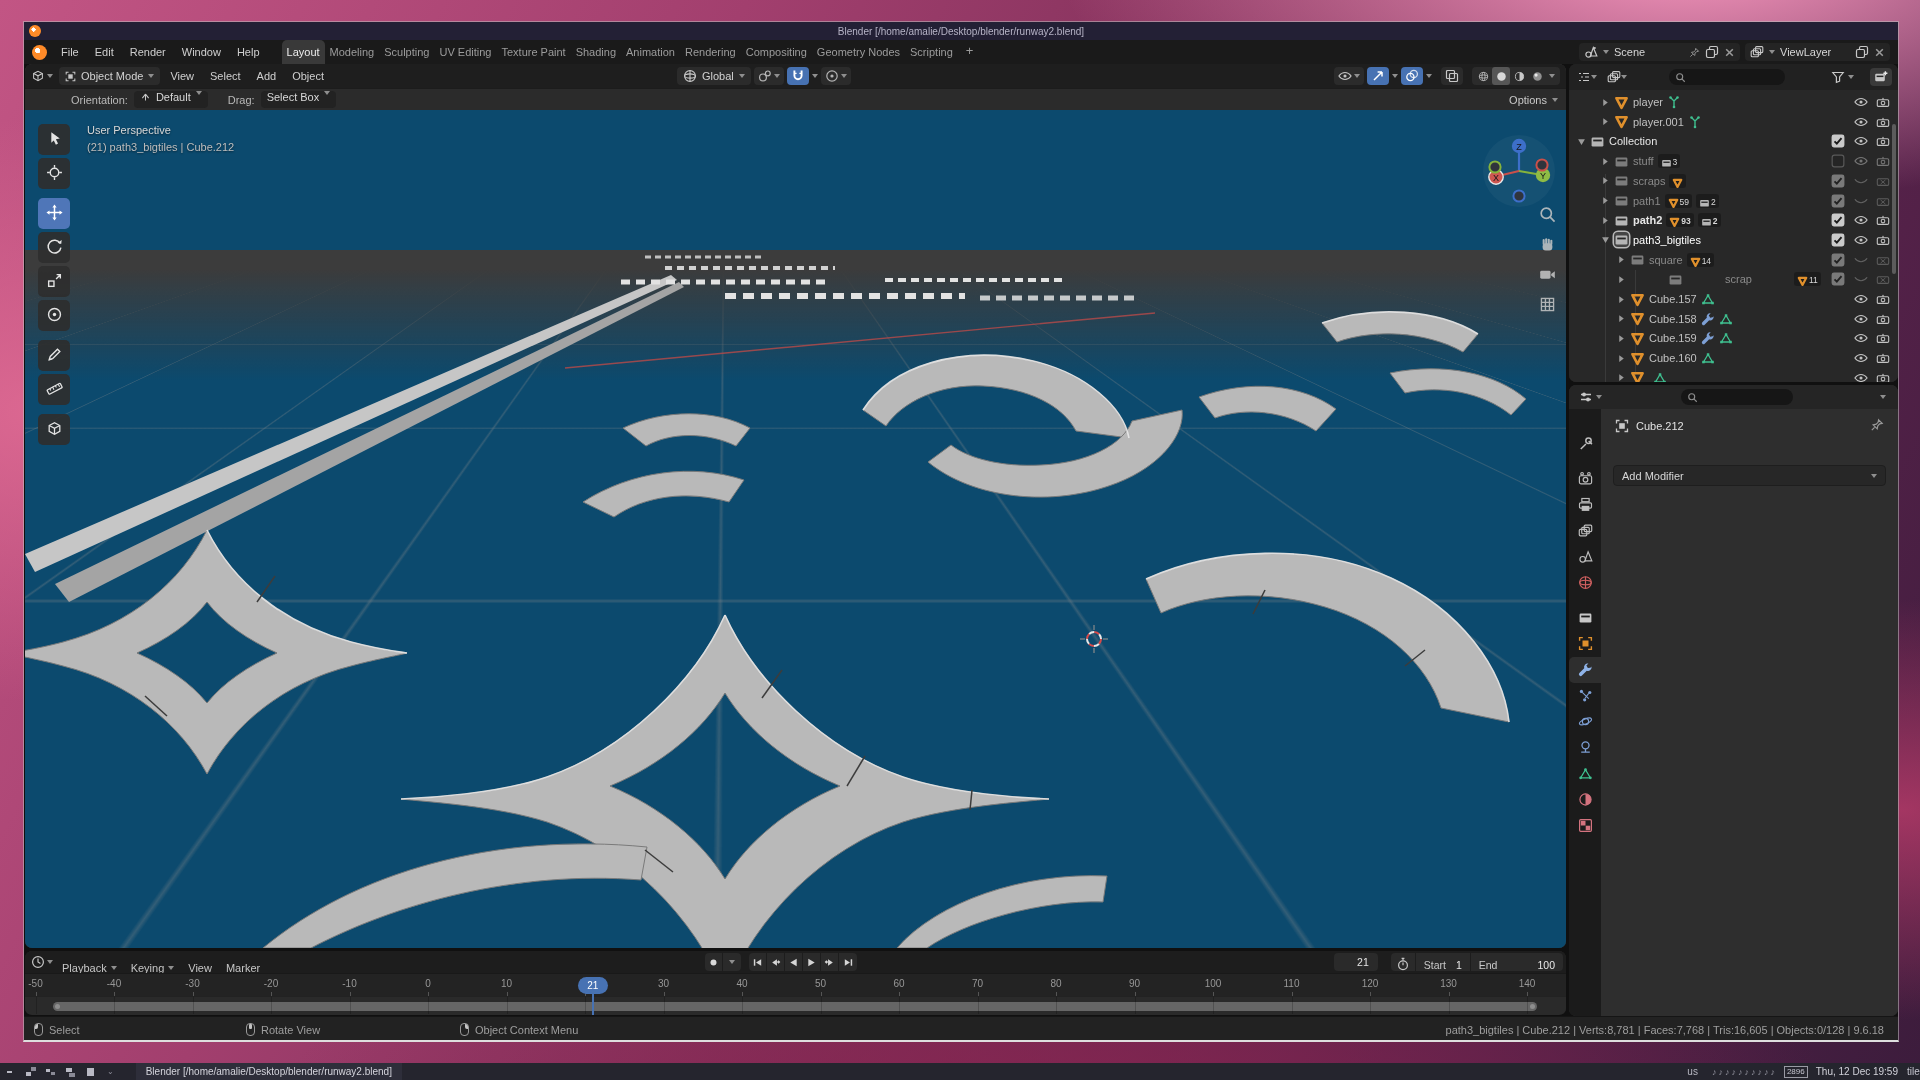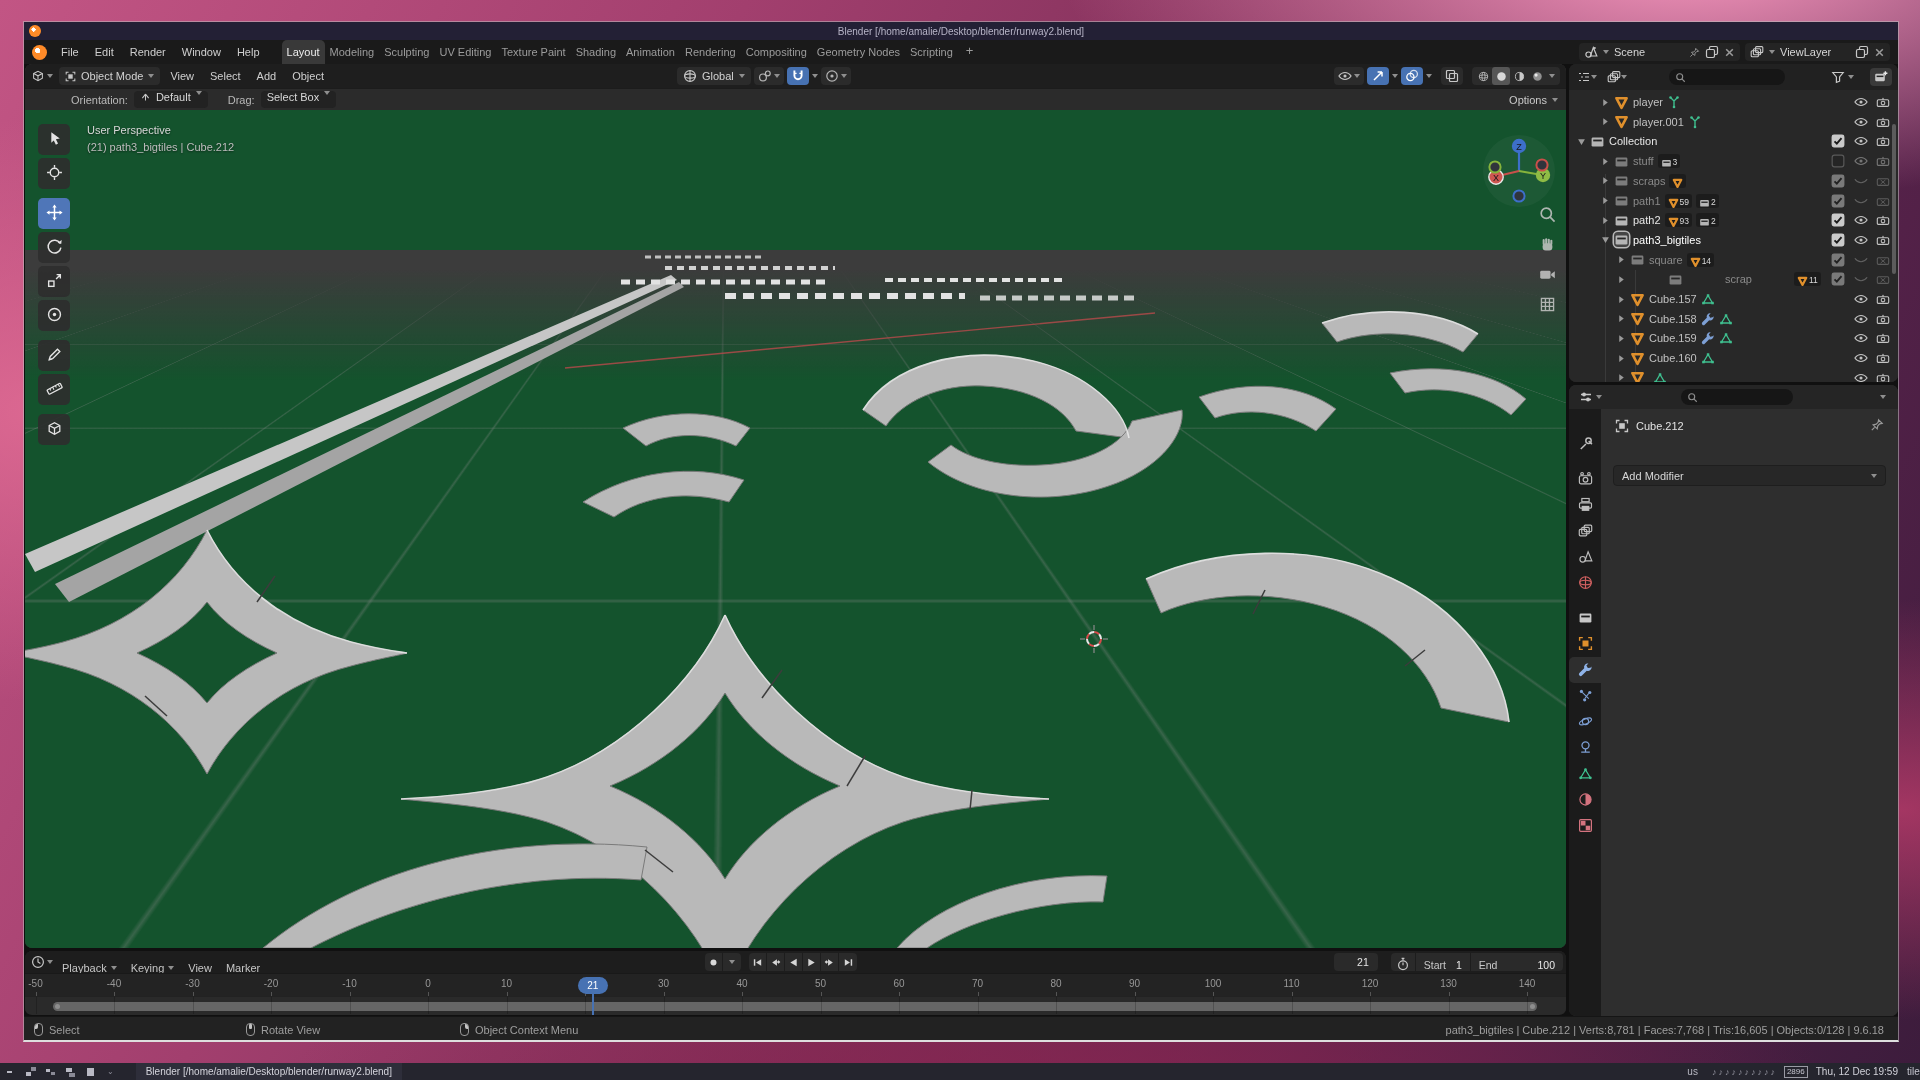--- a/index.html
+++ b/index.html
@@ -50,21 +50,21 @@
   .vp-header .center{position:absolute;left:652px;top:3px;display:flex;align-items:center;gap:3px;}
   .vp-header .right{position:absolute;right:6px;top:3px;display:flex;align-items:center;gap:3px;}
   .pill{display:inline-flex;align-items:center;height:18px;background:#2b2b2b;border-radius:4px;padding:0 6px;gap:5px;color:#d2d2d2;}
   .pill.blue{background:#4772b3;}
   .seg{display:inline-flex;align-items:center;height:18px;background:#2b2b2b;border-radius:4px;padding:0 4px;gap:2px;}
   .vp-tools{position:relative;height:22px;background:#2b2b2b;border-top:1px solid #1c1c1c;display:flex;align-items:center;}
   .vp-tools .lbl{color:#b9b9b9;}
   .fieldpill{display:inline-flex;align-items:flex-start;height:17px;background:#222;border-radius:4px;padding:0 6px;gap:5px;color:#d8d8d8;}
   .vp-tools .opts{position:absolute;right:8px;display:flex;align-items:center;gap:5px;color:#c9c9c9;}
   
-  .vp-canvas{position:relative;height:838px;background:#14532d;overflow:hidden;}
+  .vp-canvas{position:relative;height:838px;background:#0c4a6e;overflow:hidden;}
   .gridfloor{position:absolute;left:-1430px;top:152px;width:4300px;height:5200px;
     background-image:linear-gradient(rgba(140,140,140,.30) 1.5px,transparent 1.5px),linear-gradient(90deg,rgba(140,140,140,.30) 1.5px,transparent 1.5px);
     background-size:112px 112px;transform-origin:2130px 0;transform:perspective(640px) rotateX(76deg);}
   .horizonfade{position:absolute;left:0;top:140px;width:100%;height:130px;
     background:linear-gradient(#3c3c3c 15%,rgba(60,60,60,0));}
   .meshes{position:absolute;inset:0;width:100%;height:100%;}
   .vp-overlaytext{position:absolute;left:62px;top:12px;line-height:17px;color:#d8d8d8;text-shadow:0 1px 2px rgba(0,0,0,.5);}
   .vp-overlaytext .l2{color:#bdbdbd;}
   .toolcol{position:absolute;left:13px;top:14px;display:flex;flex-direction:column;gap:2px;}
   .toolbtn{width:32px;height:31px;background:#2e2e2eea;border-radius:5px;display:flex;align-items:center;justify-content:center;margin-bottom:1px;}
@@ -1039,21 +1039,21 @@
                   <path d="M1 3c2.2 3 4.8 4 7 4s4.8-1 7-4" fill="none" stroke="#9a9a9a" stroke-width="1.3"></path>
                 </svg>
               </span>
               <span class="tg tg-cam dim">
                 <svg viewBox="0 0 16 12">
                   <rect x="1.5" y="3.4" width="13" height="7.6" rx="1.4" fill="none" stroke="#8f8f8f" stroke-width="1.2"></rect>
                   <path d="M5.2 4.8l5.6 4.8M10.8 4.8L5.2 9.6" stroke="#8f8f8f" stroke-width="1.1"></path>
                 </svg>
               </span>
             </div>
-            <div class="olrow bright" style="top: 120.2px; padding-left: 32px;">
+            <div class="olrow bright" style="top: 120.2px; padding-left: 32px; font-weight: bold;">
               <span class="exp">
                 <svg viewBox="0 0 8 8">
                   <path d="M2 1l4 3-4 3z" fill="#9a9a9a"></path>
                 </svg>
               </span>
               <span class="olicon">
                 <svg viewBox="0 0 14 14">
                   <rect x="1.5" y="3.2" width="11" height="8.4" rx="1.2" fill="#b5b5b5"></rect>
                   <rect x="3" y="5.2" width="8" height="1.7" fill="#262626"></rect>
                 </svg>

